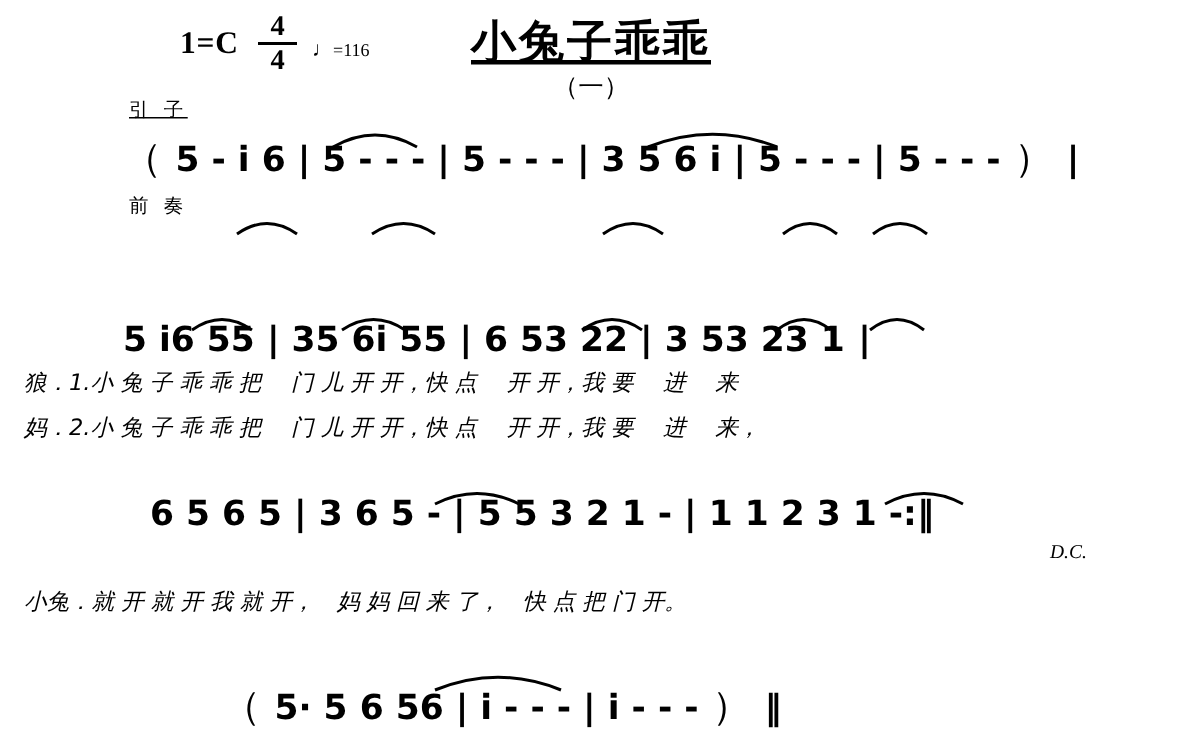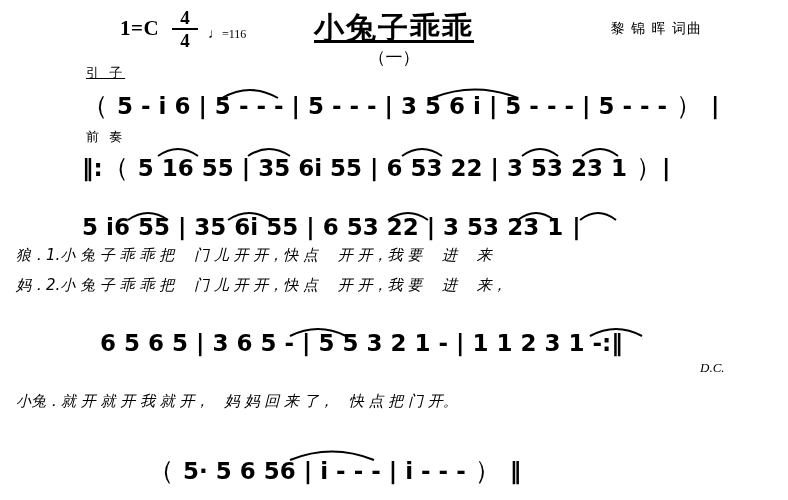--- a/index.html
+++ b/index.html
@@ -138,21 +138,20 @@
       <span class="num">4</span>
       <span class="den">4</span>
     </div>
 
     <div class="tempo">
       <span>♩</span><span class="eq">=116</span>
     </div>
 
     <div class="title">小兔子乖乖</div>
     <div class="subtitle">（一）</div>
-    <div class="composer">黎 锦 晖  词曲</div>
   </div>
 
   <div class="section-label" style="left:86px; top:64px;text-decoration:underline;">引 子</div>
 
   <svg class="slur" style="left:220px; top:84px;" width="60" height="16">
     <path d="M2,14 Q30,-2 58,14" stroke="#000" stroke-width="2" fill="none"></path>
   </svg>
   <svg class="slur" style="left:430px; top:84px;" width="90" height="16">
     <path d="M2,14 Q45,-3 88,14" stroke="#000" stroke-width="2" fill="none"></path>
   </svg>
@@ -172,23 +171,20 @@
   <svg class="slur" style="left:400px; top:144px;" width="44" height="14">
     <path d="M2,12 Q22,-2 42,12" stroke="#000" stroke-width="2" fill="none"></path>
   </svg>
   <svg class="slur" style="left:520px; top:144px;" width="40" height="14">
     <path d="M2,12 Q20,-2 38,12" stroke="#000" stroke-width="2" fill="none"></path>
   </svg>
   <svg class="slur" style="left:580px; top:144px;" width="40" height="14">
     <path d="M2,12 Q20,-2 38,12" stroke="#000" stroke-width="2" fill="none"></path>
   </svg>
 
-  <div class="music-line" style="left:82px; top:150px;">
-    <span class="repeat-open">‖:</span><span class="paren">（</span><span class="sp"></span><span>5 16 55 | 35 6i 55 | 6 53 22 | 3 53 23 1</span><span class="sp"></span><span class="paren">）</span><span>|</span>
-  </div>
 
   <svg class="slur" style="left:126px; top:208px;" width="44" height="14">
     <path d="M2,12 Q22,-2 42,12" stroke="#000" stroke-width="2" fill="none"></path>
   </svg>
   <svg class="slur" style="left:226px; top:208px;" width="46" height="14">
     <path d="M2,12 Q23,-2 44,12" stroke="#000" stroke-width="2" fill="none"></path>
   </svg>
   <svg class="slur" style="left:386px; top:208px;" width="44" height="14">
     <path d="M2,12 Q22,-2 42,12" stroke="#000" stroke-width="2" fill="none"></path>
   </svg>

